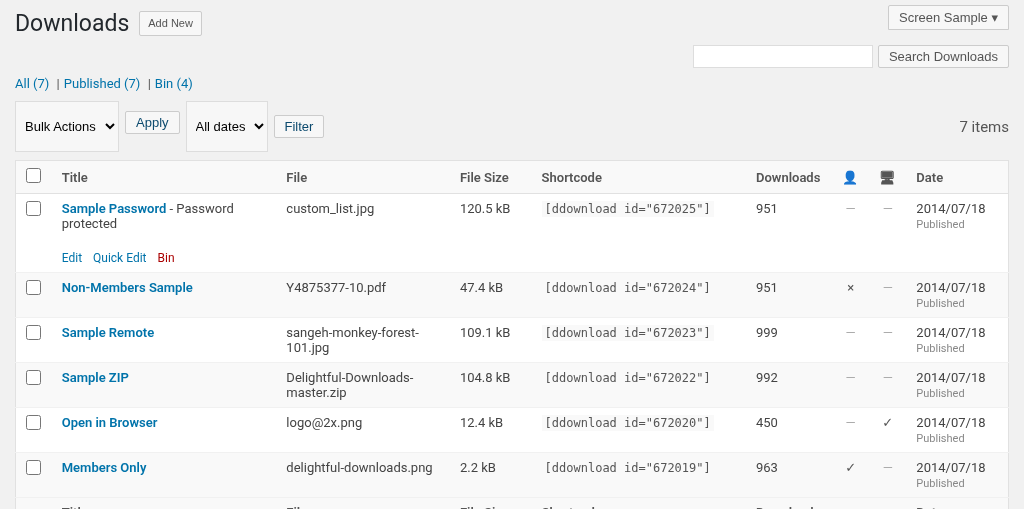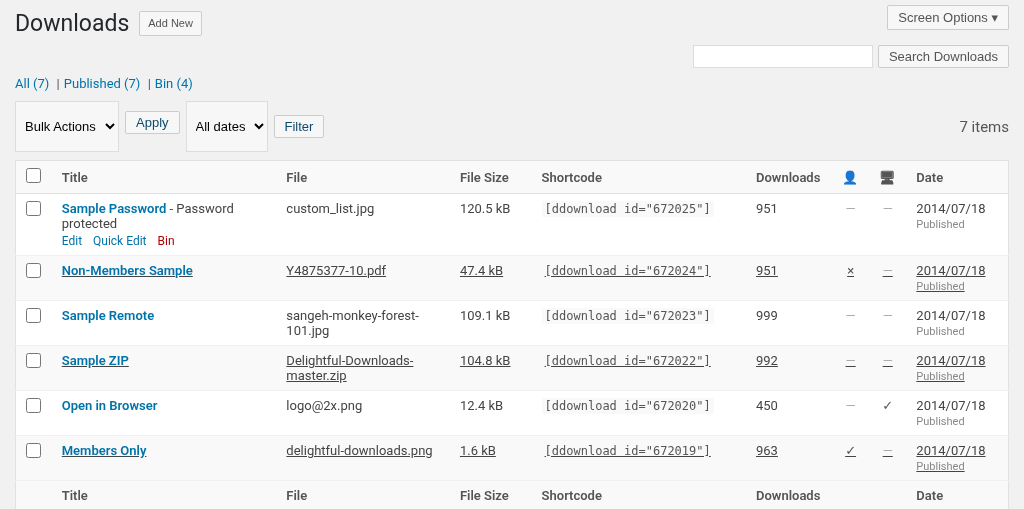--- a/index.html
+++ b/index.html
@@ -105,38 +105,38 @@
       font-weight: 600;
       color: #555;
       white-space: nowrap;
     }
     .wp-list-table td {
       padding: 7px 10px;
       border-bottom: 1px solid #f1f1f1;
       vertical-align: top;
       font-size: 13px;
     }
-    .wp-list-table tr.alternate td { background: #f9f9f9; text-decoration: underline; }
+    .wp-list-table tr.alternate td { background: #f9f9f9; }
     .col-cb { width: 28px; }
     .col-title { width: 220px; }
     .col-file { width: 170px; }
     .col-size { width: 80px; }
     .col-shortcode { width: 210px; }
     .col-downloads { width: 80px; }
     .col-members { width: 30px; text-align: center; }
     .col-browser { width: 30px; text-align: center; }
     .col-date { width: 100px; }
     .row-title {
       color: #0073aa;
       text-decoration: none;
       font-weight: 600;
     }
     .row-actions {
       font-size: 12px;
-      margin-top: 3px;
+      margin-top: 20px;
     }
     .row-actions a {
       color: #0073aa;
       text-decoration: none;
     }
     .row-actions .bin { color: #a00; }
     .row-actions .sep { color: #ccc; margin: 0 4px; }
     .shortcode {
       font-family: monospace;
       font-size: 12px;
@@ -166,21 +166,21 @@
       cursor: pointer;
       color: #555;
     }
   </style>
 </head>
 <body>
 
 <div class="wrap" style="position:relative;">
 
   <div class="screen-options">
-    <button class="screen-options-btn">Screen Options ▾</button>
+    <button class="screen-options-btn">Screen Sample ▾</button>
   </div>
 
   <div class="page-header">
     <h1 class="page-title">Downloads</h1>
     <button class="add-new-btn">Add New</button>
   </div>
 
   <div style="display:flex; justify-content:flex-end; margin-bottom:8px; gap:5px;">
     <input type="text" class="search-input" placeholder="" style="">
     <button class="search-btn">Search Downloads</button>
@@ -293,21 +293,21 @@
           <td class="col-shortcode"><span class="shortcode">[ddownload id="672020"]</span></td>
           <td class="col-downloads">450</td>
           <td class="col-members" style="text-align: center;"><span class="dash">—</span></td>
           <td class="col-browser" style="text-align: center;"><span class="checkmark">✓</span></td>
           <td class="col-date"><span class="date-line">2014/07/18</span><br><span class="status-line">Published</span></td>
         </tr>
         <tr class="alternate">
           <td class="col-cb"><input type="checkbox" class="checkbox" style=""></td>
           <td class="col-title"><a href="#" class="row-title">Members Only</a></td>
           <td class="col-file">delightful-downloads.png</td>
-          <td class="col-size">1.6 kB</td>
+          <td class="col-size">2.2 kB</td>
           <td class="col-shortcode"><span class="shortcode">[ddownload id="672019"]</span></td>
           <td class="col-downloads">963</td>
           <td class="col-members" style="text-align: center;"><span class="checkmark">✓</span></td>
           <td class="col-browser" style="text-align: center;"><span class="dash">—</span></td>
           <td class="col-date"><span class="date-line">2014/07/18</span><br><span class="status-line">Published</span></td>
         </tr>
       </tbody>
     <tfoot>
       <tr>
         <th class="col-cb">

